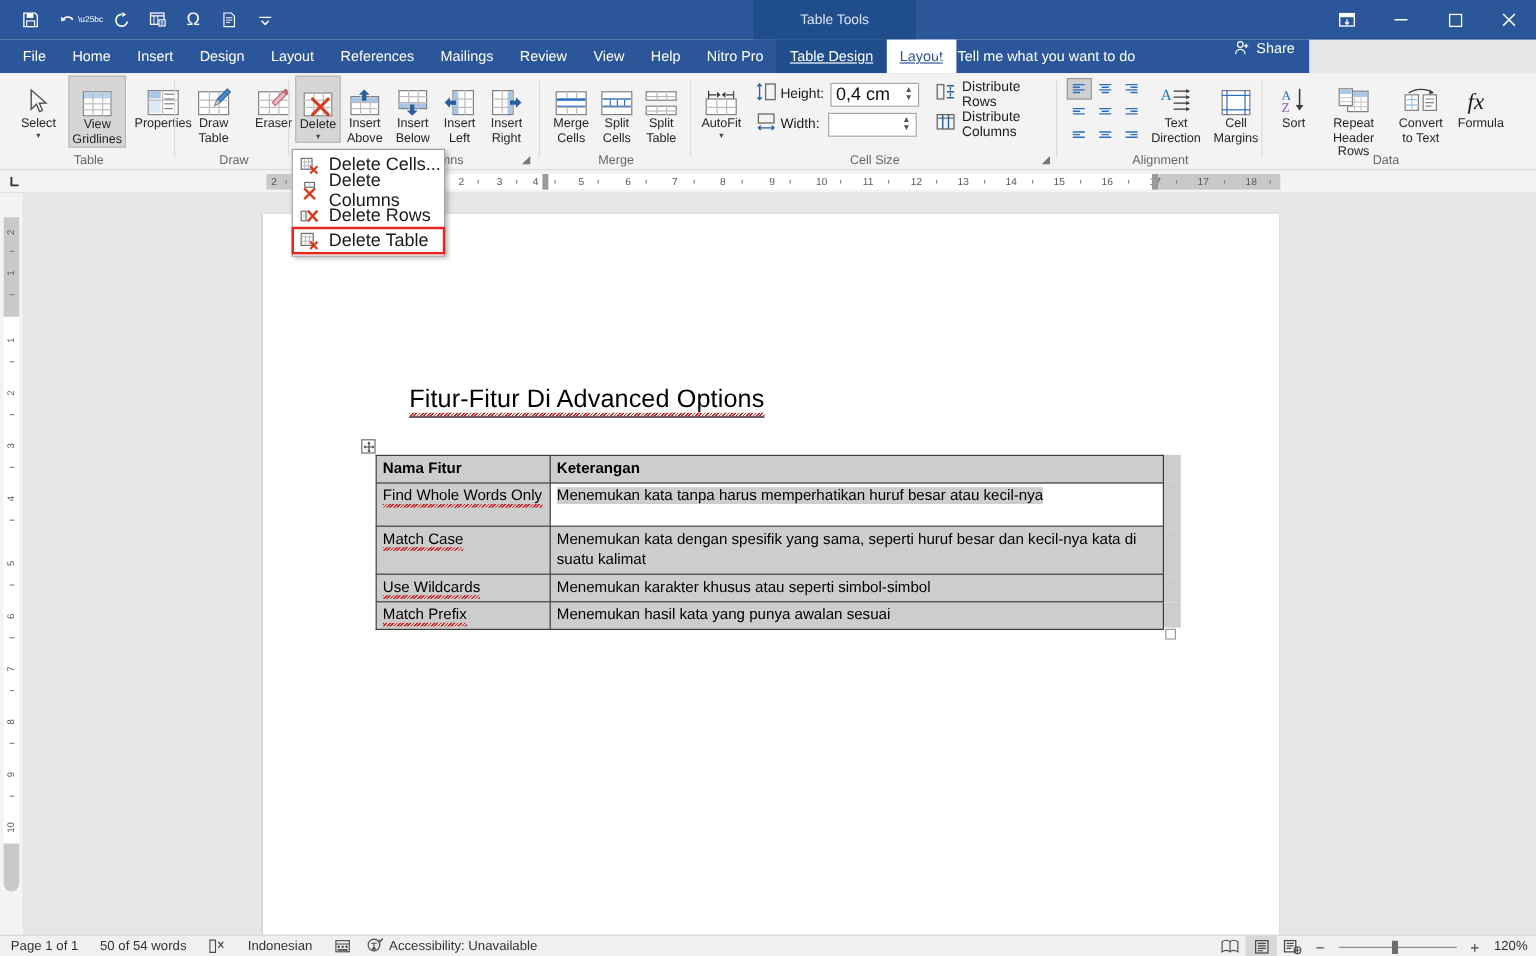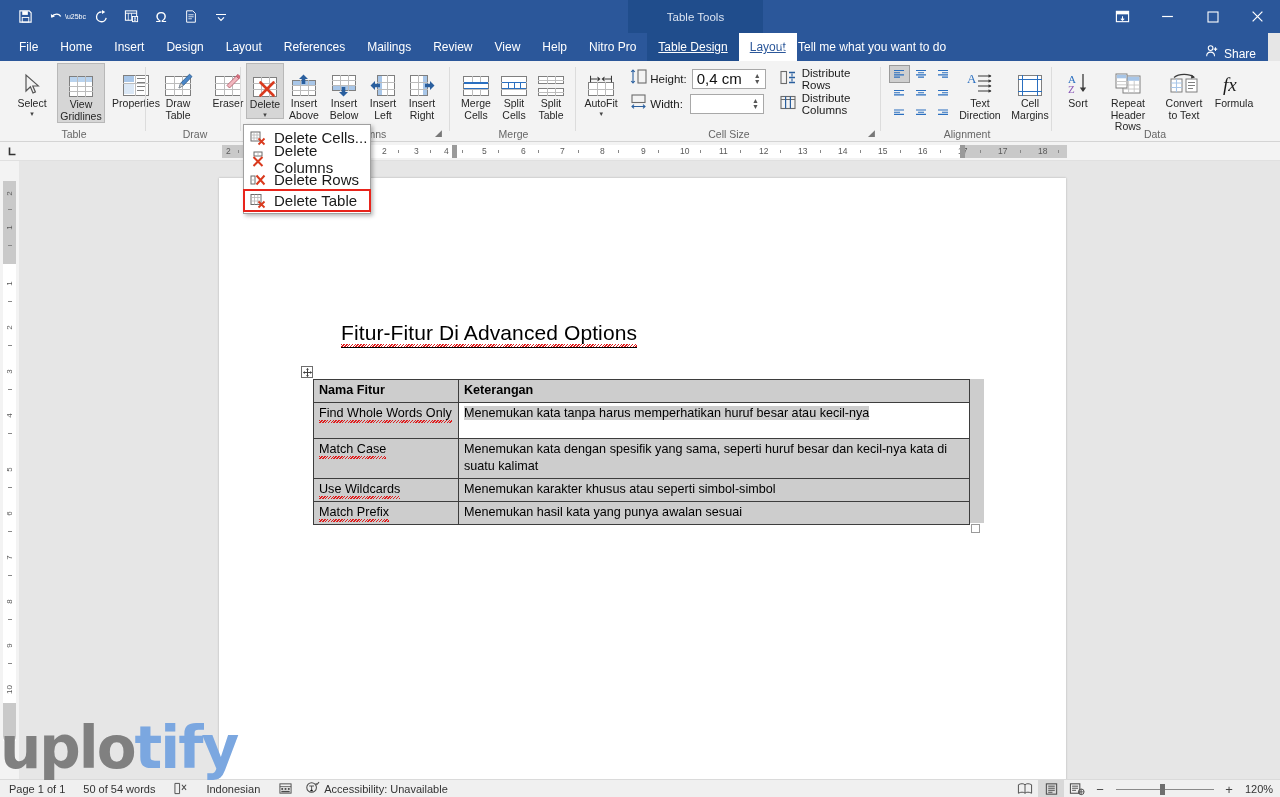--- a/index.html
+++ b/index.html
@@ -30,36 +30,36 @@
     display: flex; align-items: center; justify-content: center;
   }
   .win-controls { position: absolute; top: 0; right: 0; height: 33px; display: flex; }
   .win-btn {
     width: 45px; height: 33px; display: flex; align-items: center; justify-content: center;
     color: #fff; font-size: 12px;
   }
 
   
   .tabstrip {
-    position: absolute; top: 33px; left: 0; width: 1268px; height: 28px;
+    position: absolute; top: 33px; left: 0; width: 1091px; height: 28px;
     background: #2b579a;
   }
   .tabs { position: absolute; left: 8px; top: 0; height: 28px; display: flex; align-items: stretch; }
   .tab {
     padding: 0 11px; height: 28px; display: flex; align-items: center;
     color: #ffffff; font-size: 12px; white-space: nowrap;
   }
   .tab.tt-grp { background: #204d8c; text-decoration: underline; }
   .tab.active { background: #ffffff; color: #2b579a; }
   .tellme {
     position: absolute; left: 778px; top: 0; height: 28px; display: flex; align-items: center;
     color: #ffffff; font-size: 12px; gap: 7px;
   }
   .share {
-    position: absolute; right: 12px; top: 0; height: 28px; display: flex; align-items: flex-end;
+    position: absolute; right: 12px; top: 0; height: 28px; display: flex; align-items: flex-start;
     color: #ffffff; font-size: 12px; gap: 5px;
   }
 
   
   .ribbon {
     position: absolute; top: 61px; left: 0; width: 1280px; height: 81px;
     background: #f3f3f3; border-bottom: 1px solid #d4d4d4;
   }
   .rgroup { position: absolute; top: 0; height: 81px; }
   .rgroup-body { position: absolute; top: 2px; left: 0; height: 58px; display: flex; align-items: flex-start; }
@@ -969,23 +969,20 @@
         <svg width="16" height="16" viewBox="0 0 16 16">
             <rect x="1" y="1.5" width="10" height="10" fill="#fff" stroke="#6b6b6b" stroke-width="1"></rect>
             <path d="M1 4.5 H11 M1 8 H11 M4.5 1.5 V11.5 M7.8 1.5 V11.5" stroke="#b5b5b5" stroke-width=".8"></path>
             <path d="M8.5 8.5 L14.5 14.5 M14.5 8.5 L8.5 14.5" stroke="#d93a1e" stroke-width="1.8"></path>
           </svg>
       </span>
       <span class="mi-label">Delete Table</span>
     </div>
   </div>
 
-  <div class="watermark">
-    <span class="wm-a">uplo</span><span class="wm-b">tify</span>
-  </div>
 
   <div class="statusbar">
     <div class="sb-item">
       <span>Page 1 of 1</span>
     </div>
     <div class="sb-item">
       <span>50 of 54 words</span>
     </div>
     <div class="sb-item">
       <svg width="15" height="13" viewBox="0 0 16 14">

